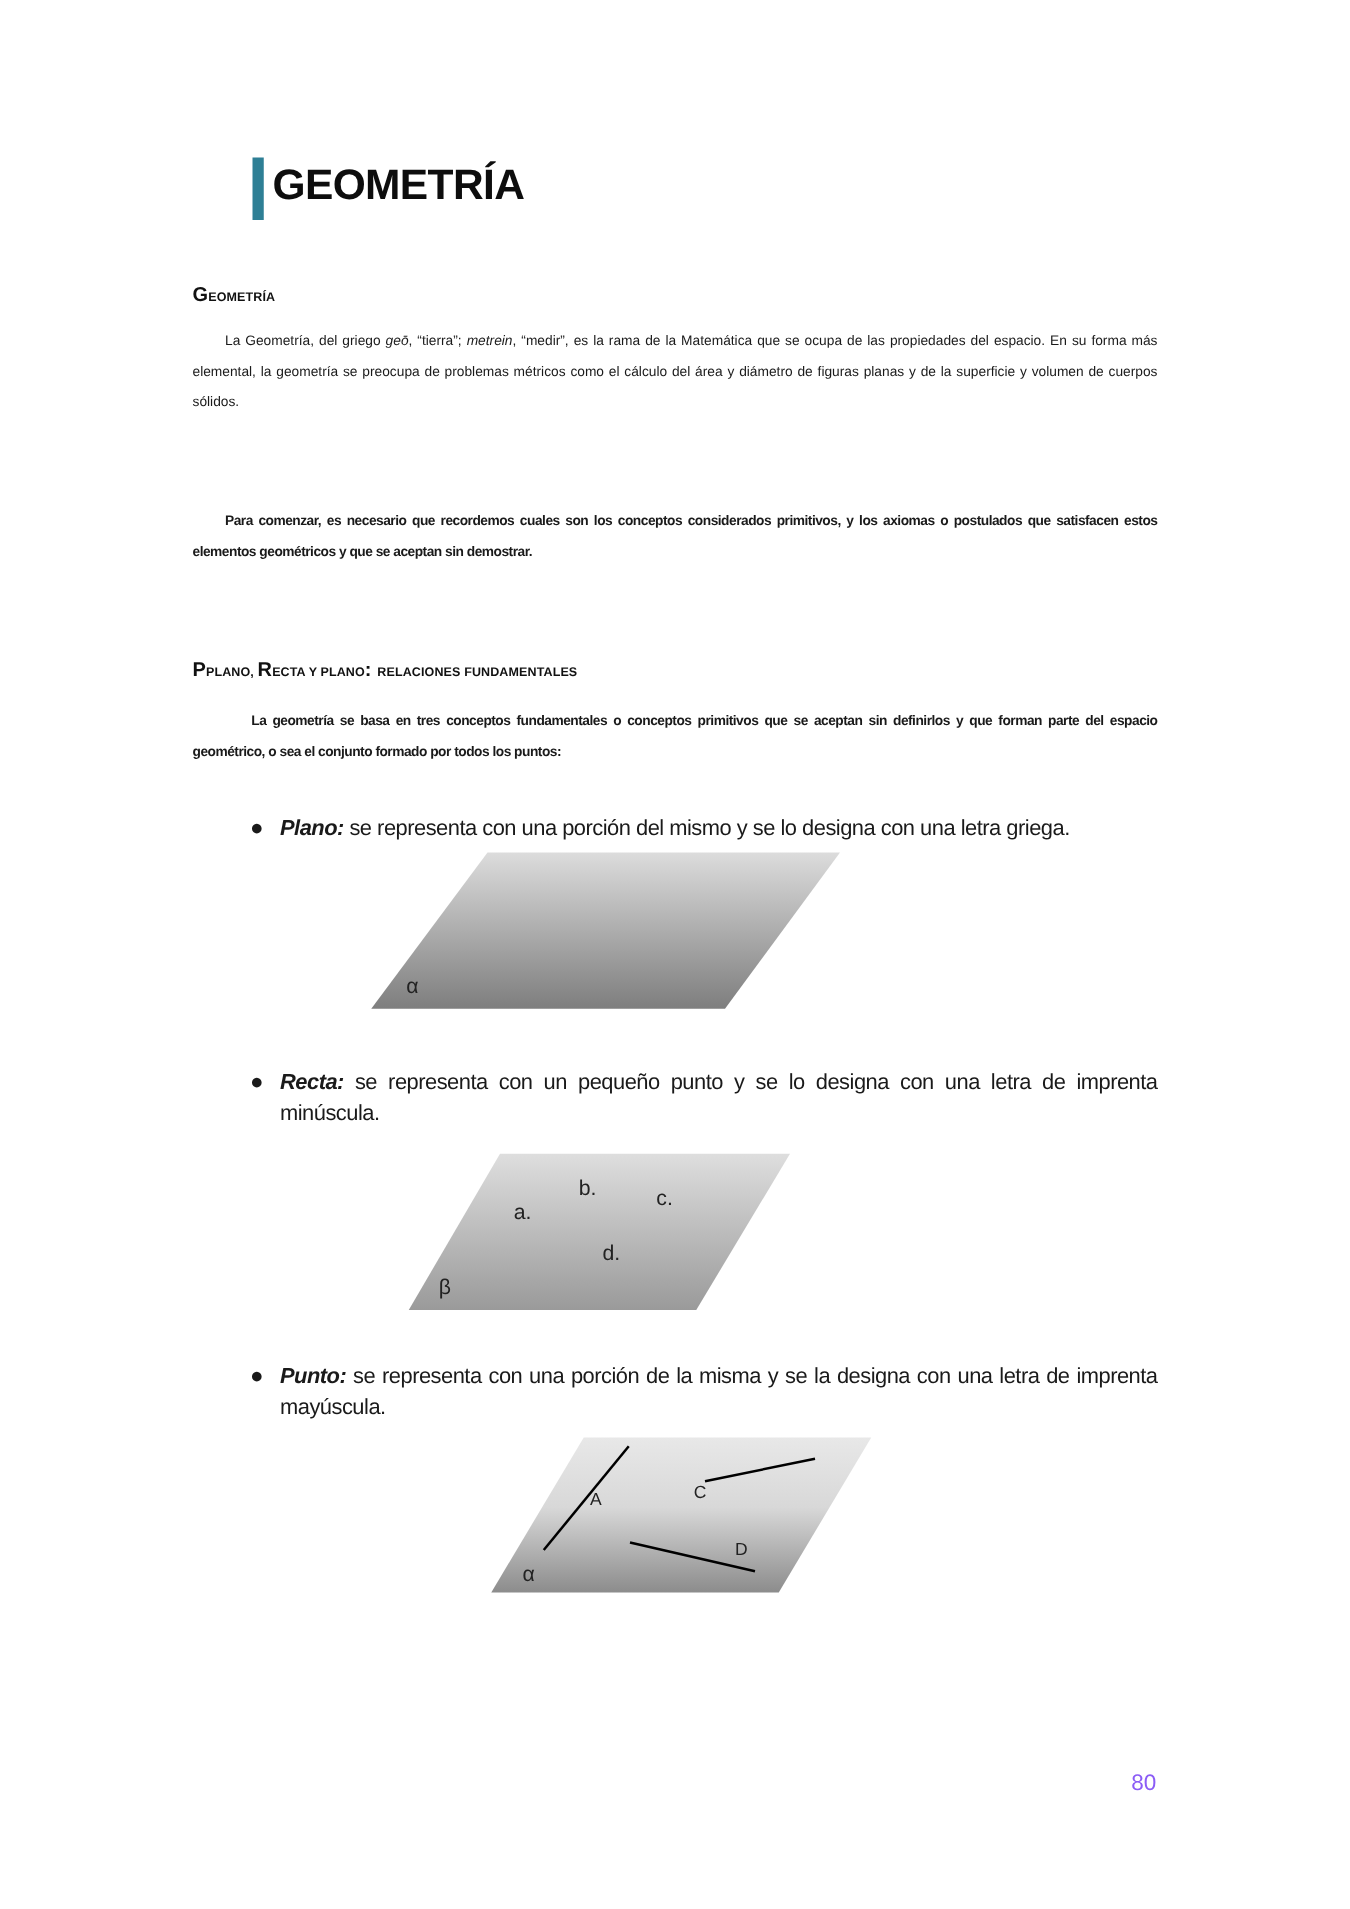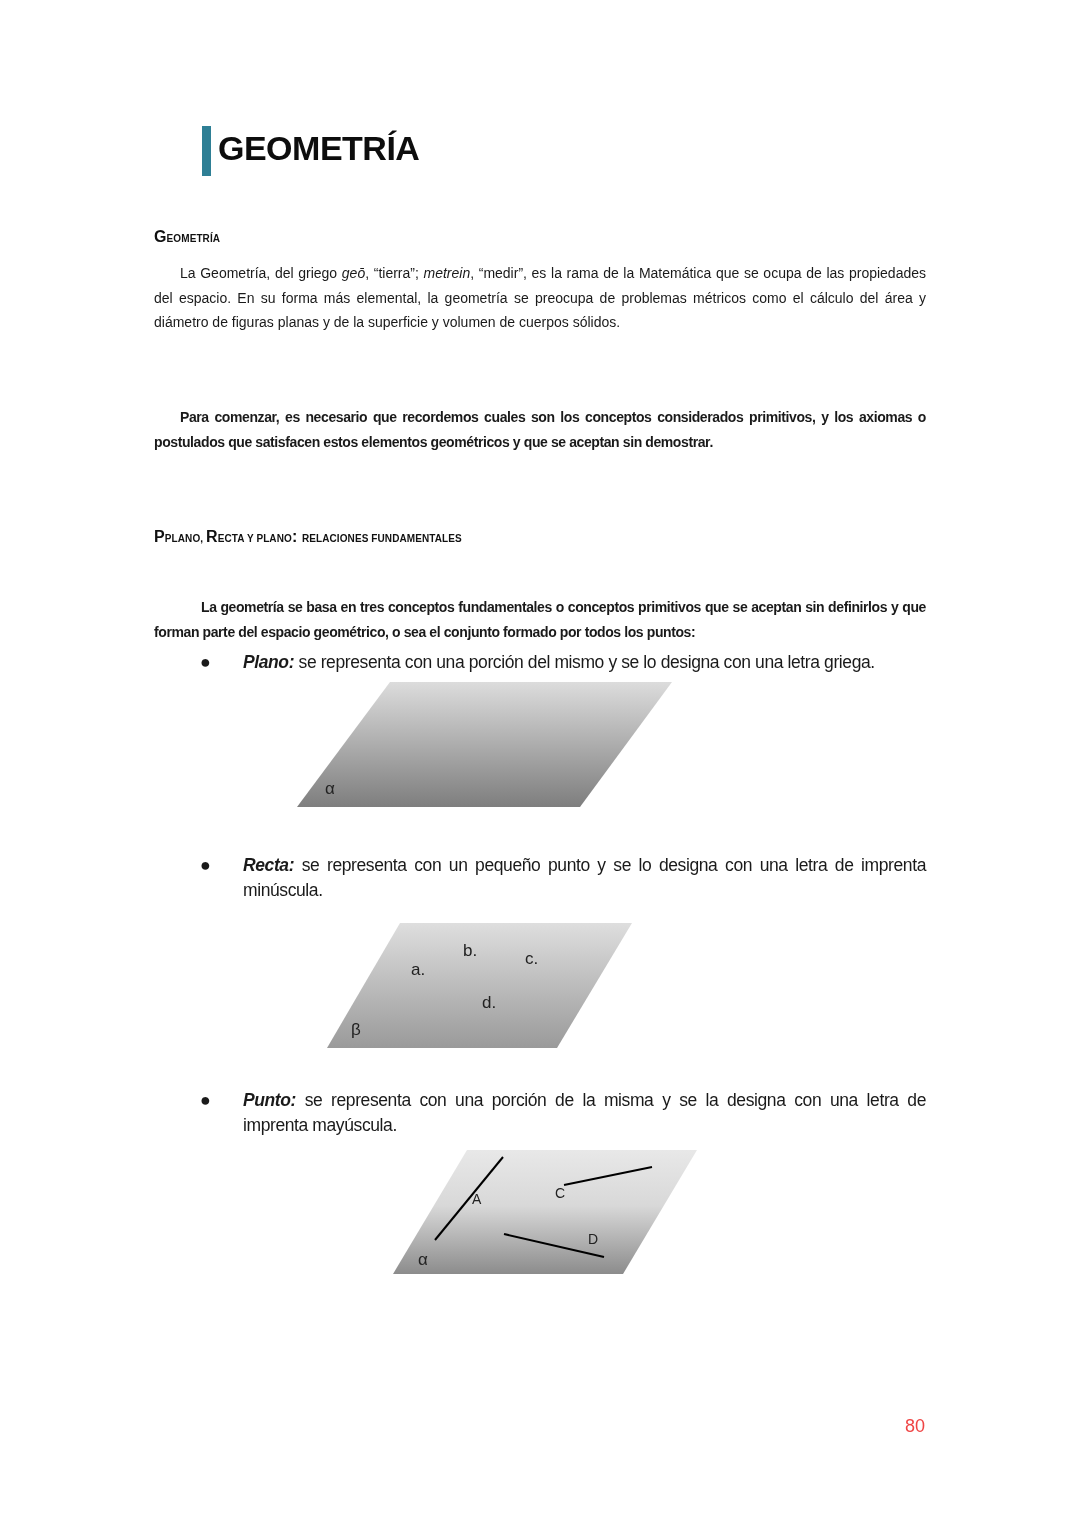--- a/index.html
+++ b/index.html
@@ -13,37 +13,37 @@
       left: 218px; top: 126px; font-size: 34px; font-weight: bold; letter-spacing: -0.5px;
       font-family: "Liberation Sans", sans-serif; color: #0d0d0d; line-height: 44px;
     }
     .section-head {
       left: 154px; font-weight: bold; font-size: 15px; color: #111;
       font-family: "Liberation Sans", sans-serif; letter-spacing: 0.1px;
     }
     .section-head .big { font-size: 16px; }
     .section-head .small { font-size: 10px; }
     .para {
-      left: 154px; width: 772px; font-size: 14px; line-height: 24.5px; text-align: justify;
+      left: 154px; width: 772px; font-size: 11px; line-height: 24.5px; text-align: justify;
       font-family: "Liberation Sans", sans-serif; color: #1a1a1a;
     }
     .para.cond { letter-spacing: -0.4px; font-weight: bold; }
     .indent1 { text-indent: 26px; }
-    .indent2 { text-indent: 47px; margin-top: 30px; }
+    .indent2 { text-indent: 47px; }
     .bullet-item {
       left: 200px; width: 726px; font-size: 17.5px; line-height: 24.5px; letter-spacing: -0.4px;
       font-family: "Liberation Sans", sans-serif;
     }
     .bullet-item .dot { position: absolute; left: 0; top: 0; width: 20px; font-size: 18px; }
-    .bullet-item .body { margin-left: 43px; text-align: justify; display: block; }
+    .bullet-item .body { margin-left: 24px; text-align: justify; display: block; }
     .bullet-item .term { font-weight: bold; font-style: italic; }
     .figure { left: 0; top: 0; }
     .fig-label { font-size: 17px; color: #222; font-family: "Liberation Sans", sans-serif; }
     .fig-label-sm { font-size: 14px; color: #222; font-family: "Liberation Sans", sans-serif; }
-    .page-num { left: 905px; top: 1416px; font-size: 18px; color: #ef4444; }
+    .page-num { left: 905px; top: 1416px; font-size: 18px; color: #8b5cf6; }
   </style>
 </head>
 <body>
 
 <div class="abs title-bar"></div>
 <div class="abs title">GEOMETRÍA</div>
 
 <div class="abs section-head" style="top:228px;">
   <span class="big">G</span><span class="small">EOMETRÍA</span>
 </div>

